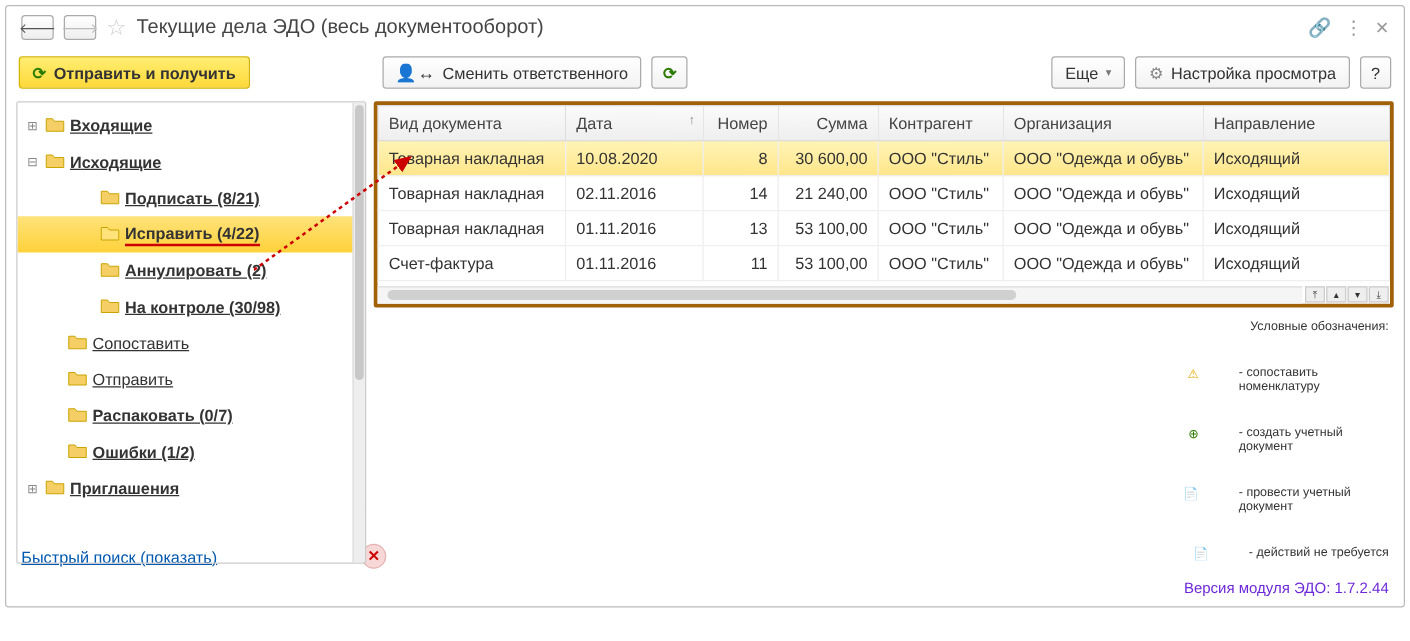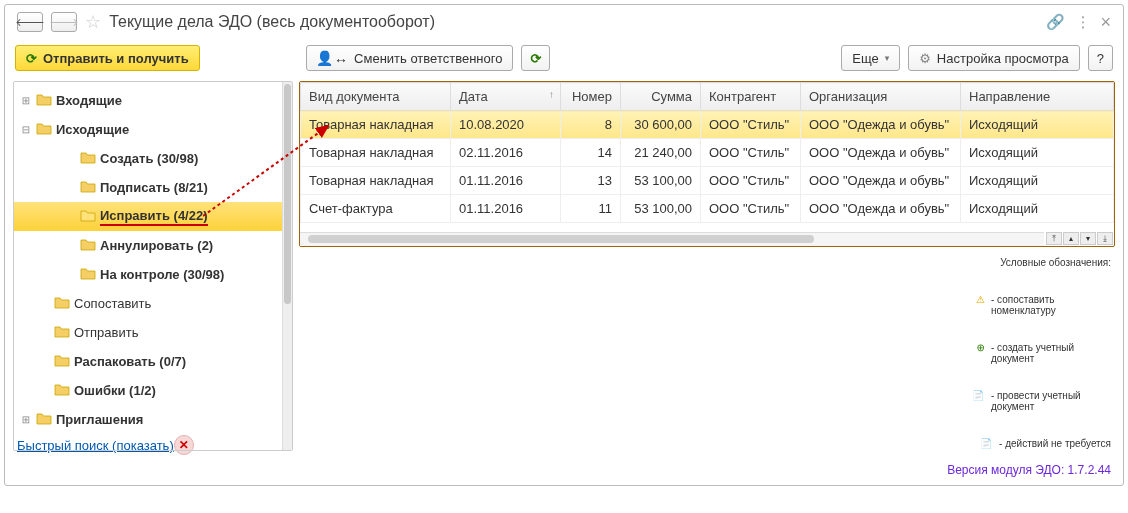--- a/index.html
+++ b/index.html
@@ -20,43 +20,43 @@
   .tree-panel { width:280px; border:1px solid #ccc; border-radius:2px; position:relative; overflow:hidden;}
   .tree-scroll { position:absolute; right:0; top:0; bottom:0; width:10px; background:#eee; border-left:1px solid #ddd;}
   .tree-thumb { position:absolute; left:1px; right:1px; top:2px; height:220px; background:#c8c8c8; border-radius:4px;}
   .tree { padding:4px 0; }
   .tree-row { display:flex; align-items:center; height:29px; padding-left:6px; gap:4px; cursor:pointer;}
   .tree-row .toggle { width:12px; text-align:center; font-size:10px; color:#888;}
   .tree-row .folder { font-size:14px; }
   .tree-row.sel { background:linear-gradient(#ffe27a,#ffd23a); }
   .tree-row.lvl1 { padding-left:24px;}
   .tree-row.lvl2 { padding-left:50px;}
-  .tree-row .label { white-space:nowrap;}
+  .tree-row .label { white-space:nowrap;text-decoration:underline;}
   .tree-row.bold .label { font-weight:bold;}
   .underline-red { border-bottom:2px solid #c00; display:inline-block; padding-bottom:1px;}
   .main-panel { flex:1; display:flex; flex-direction:column; gap:8px;}
-  .table-container { flex:1; border:1px solid #a16207; border-radius:2px; position:relative; overflow:hidden;}
+  .table-container { flex:1; border:3px solid #a16207; border-radius:2px; position:relative; overflow:hidden;}
   table.grid { width:100%; border-collapse:collapse; font-size:13px;}
   .grid th { background:linear-gradient(#fafafa,#eee); border:1px solid #ddd; padding:6px 8px; text-align:left; font-weight:normal; color:#444; position:relative;}
   .grid td { border:1px solid #eee; padding:6px 8px; }
   .grid tr.sel td { background:linear-gradient(#fff3b5,#ffe68a); }
   .grid td.num, .grid th.num { text-align:right;margin-left:40px;}
   .sort-arrow { position:absolute; right:6px; top:6px; font-size:10px; color:#888;}
   .hscroll { position:absolute; bottom:0; left:0; right:70px; height:14px; background:#f5f5f5; border-top:1px solid #ddd;}
   .hscroll-thumb { position:absolute; left:8px; top:2px; height:8px; width:68%; background:#d0d0d0; border-radius:4px;}
   .vscroll-btns { position:absolute; bottom:0; right:0; display:flex; gap:1px; padding:1px;}
   .vscroll-btns .sb { width:16px; height:13px; background:#eee; border:1px solid #ccc; font-size:8px; display:flex; align-items:center; justify-content:center;}
   .legend { display:flex; gap:26px; align-items:flex-end; font-size:10px; padding:2px 4px;flex-direction:column;}
   .legend .lg { display:flex; gap:6px; align-items:flex-start;}
-  .legend .lg span.text { max-width:120px;}
+  .legend .lg span.text { max-width:120px;margin-left:26px;}
   .bottom-bar { display:flex; align-items:center; padding:8px 4px 0 4px; font-size:12px;}
   .link { color:#0058b0; text-decoration:underline; cursor:pointer;}
   .bottom-left { display:flex; gap:12px; align-items:center;}
   .close-x { width:20px; height:20px; border-radius:10px; background:#f8d7d7; color:#c00; display:flex; align-items:center; justify-content:center; font-weight:bold; font-size:12px; border:1px solid #e5b0b0;}
-  .below-tree { display:flex; align-items:center; padding:6px 4px 0 4px;}
+  .below-tree { display:flex; align-items:center; justify-content:space-between; padding:6px 4px 0 4px;}
   svg.folder-ic { width:16px; height:14px; }
   .arrow-line { position:absolute; pointer-events:none; z-index:5; }
   .version { color:#6d28d9;}
   .icn { font-size:14px;}
 </style>
 </head>
 <body>
 
 <div class="window">
   <div class="titlebar">
@@ -115,27 +115,20 @@
                 <path d="M1 3 h5 l1.5 2 H15 v8 H1 Z" fill="#f5cf66" stroke="#c9a400" stroke-width="0.8"></path>
               </svg></span>
             <span class="label">Входящие</span>
           </div>
           <div class="tree-row lvl0 bold">
             <span class="toggle">⊟</span>
             <span class="folder"><svg class="folder-ic" viewBox="0 0 16 14">
                 <path d="M1 3 h5 l1.5 2 H15 v8 H1 Z" fill="#f5cf66" stroke="#c9a400" stroke-width="0.8"></path>
               </svg></span>
             <span class="label">Исходящие</span>
-          </div>
-          <div class="tree-row lvl2 bold">
-            <span class="toggle"></span>
-            <span class="folder"><svg class="folder-ic" viewBox="0 0 16 14">
-                <path d="M1 3 h5 l1.5 2 H15 v8 H1 Z" fill="#f5cf66" stroke="#c9a400" stroke-width="0.8"></path>
-              </svg></span>
-            <span class="label">Создать (30/98)</span>
           </div>
           <div class="tree-row lvl2 bold">
             <span class="toggle"></span>
             <span class="folder"><svg class="folder-ic" viewBox="0 0 16 14">
                 <path d="M1 3 h5 l1.5 2 H15 v8 H1 Z" fill="#f5cf66" stroke="#c9a400" stroke-width="0.8"></path>
               </svg></span>
             <span class="label">Подписать (8/21)</span>
           </div>
           <div class="tree-row lvl2 bold sel">
             <span class="toggle"></span>

